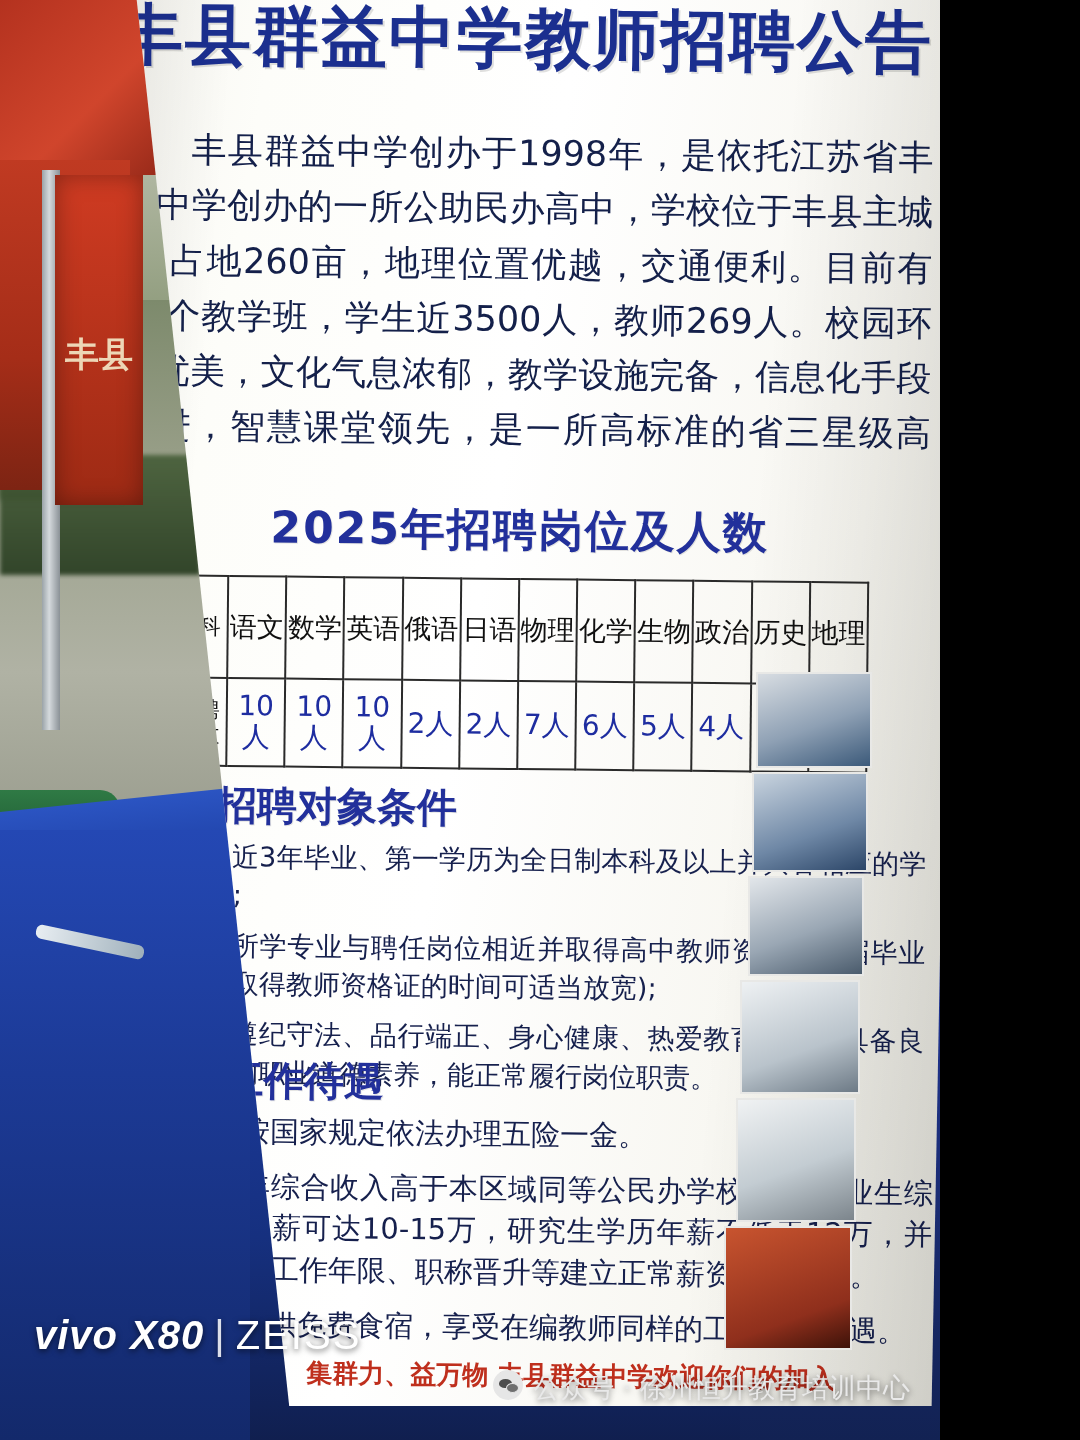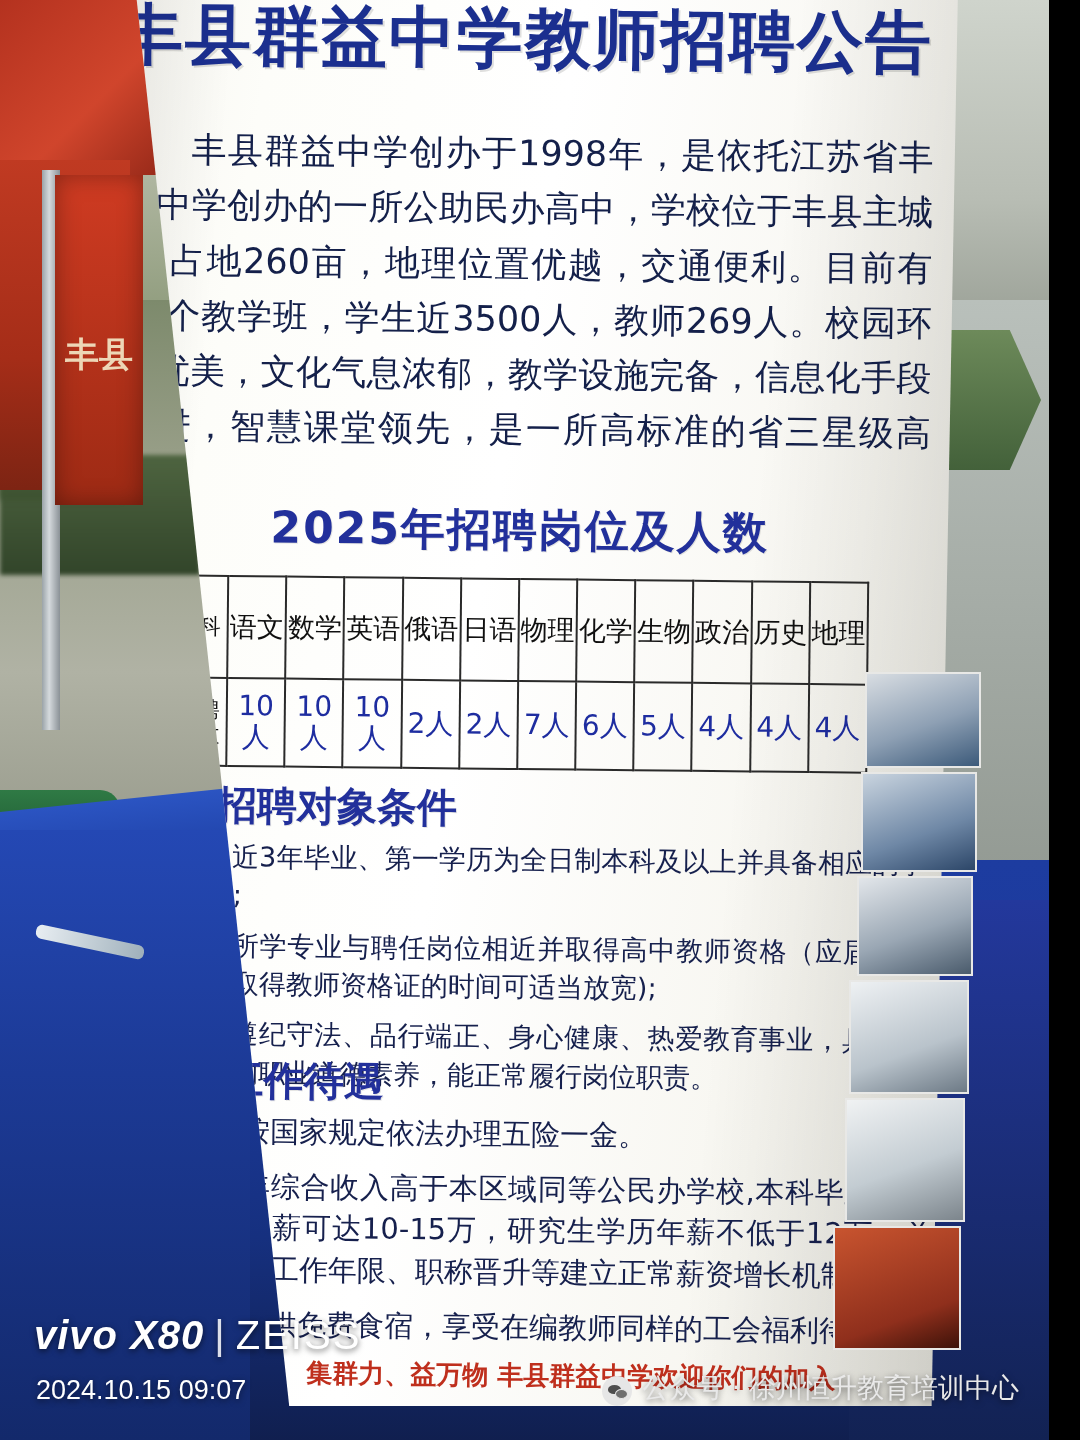--- a/index.html
+++ b/index.html
@@ -8,21 +8,21 @@
     background: #000;
   }
   body {
     width: 1080px;
     height: 1440px;
     overflow: hidden;
     font-family: "Liberation Sans", sans-serif;
   }
   .photo {
     position: relative;
-    width: 1049px;
+    width: 940px;
     height: 1440px;
     overflow: hidden;
     background: #6d7a5e;
   }
   
   .bg-sky {
     position: absolute;
     left: 0; top: 0; width: 1080px; height: 330px;
     background: linear-gradient(180deg, #cfd3c6 0%, #b5bba7 45%, #8d9a7a 100%);
   }
@@ -286,21 +286,21 @@
     font-size: 27px;
     font-family: "Liberation Sans", sans-serif;
     text-shadow: 0 2px 6px rgba(0,0,0,.6);
   }
   .account-wm {
     position: absolute;
     right: 30px; bottom: 34px;
     color: #e9e9e9;
     font-size: 27px;
     display: flex;
-    align-items: flex-end;
+    align-items: flex-start;
     gap: 10px;
     font-family: "DejaVu Sans", "Liberation Sans", sans-serif;
     text-shadow: 0 2px 6px rgba(0,0,0,.6);
   }
   .wechat-badge {
     width: 30px; height: 30px;
     border-radius: 50%;
     background: #e6e6e6;
     position: relative;
     display: inline-block;
@@ -416,20 +416,19 @@
   <div class="side-photo p3"></div>
   <div class="side-photo p4"></div>
   <div class="side-photo p5"></div>
   <div class="side-photo p6"></div>
 
   <div class="vivo-wm">
     <span class="brand">vivo X80</span>
     <span class="sep">|</span>
     <span class="zeiss">ZEISS</span>
   </div>
-  <div class="vivo-date">2024.10.15 09:07</div>
 
   <div class="account-wm">
     <span class="wechat-badge"></span>
     <span>公众号 · 徐州恒升教育培训中心</span>
   </div>
 
 </div>
 
 </body></html>

